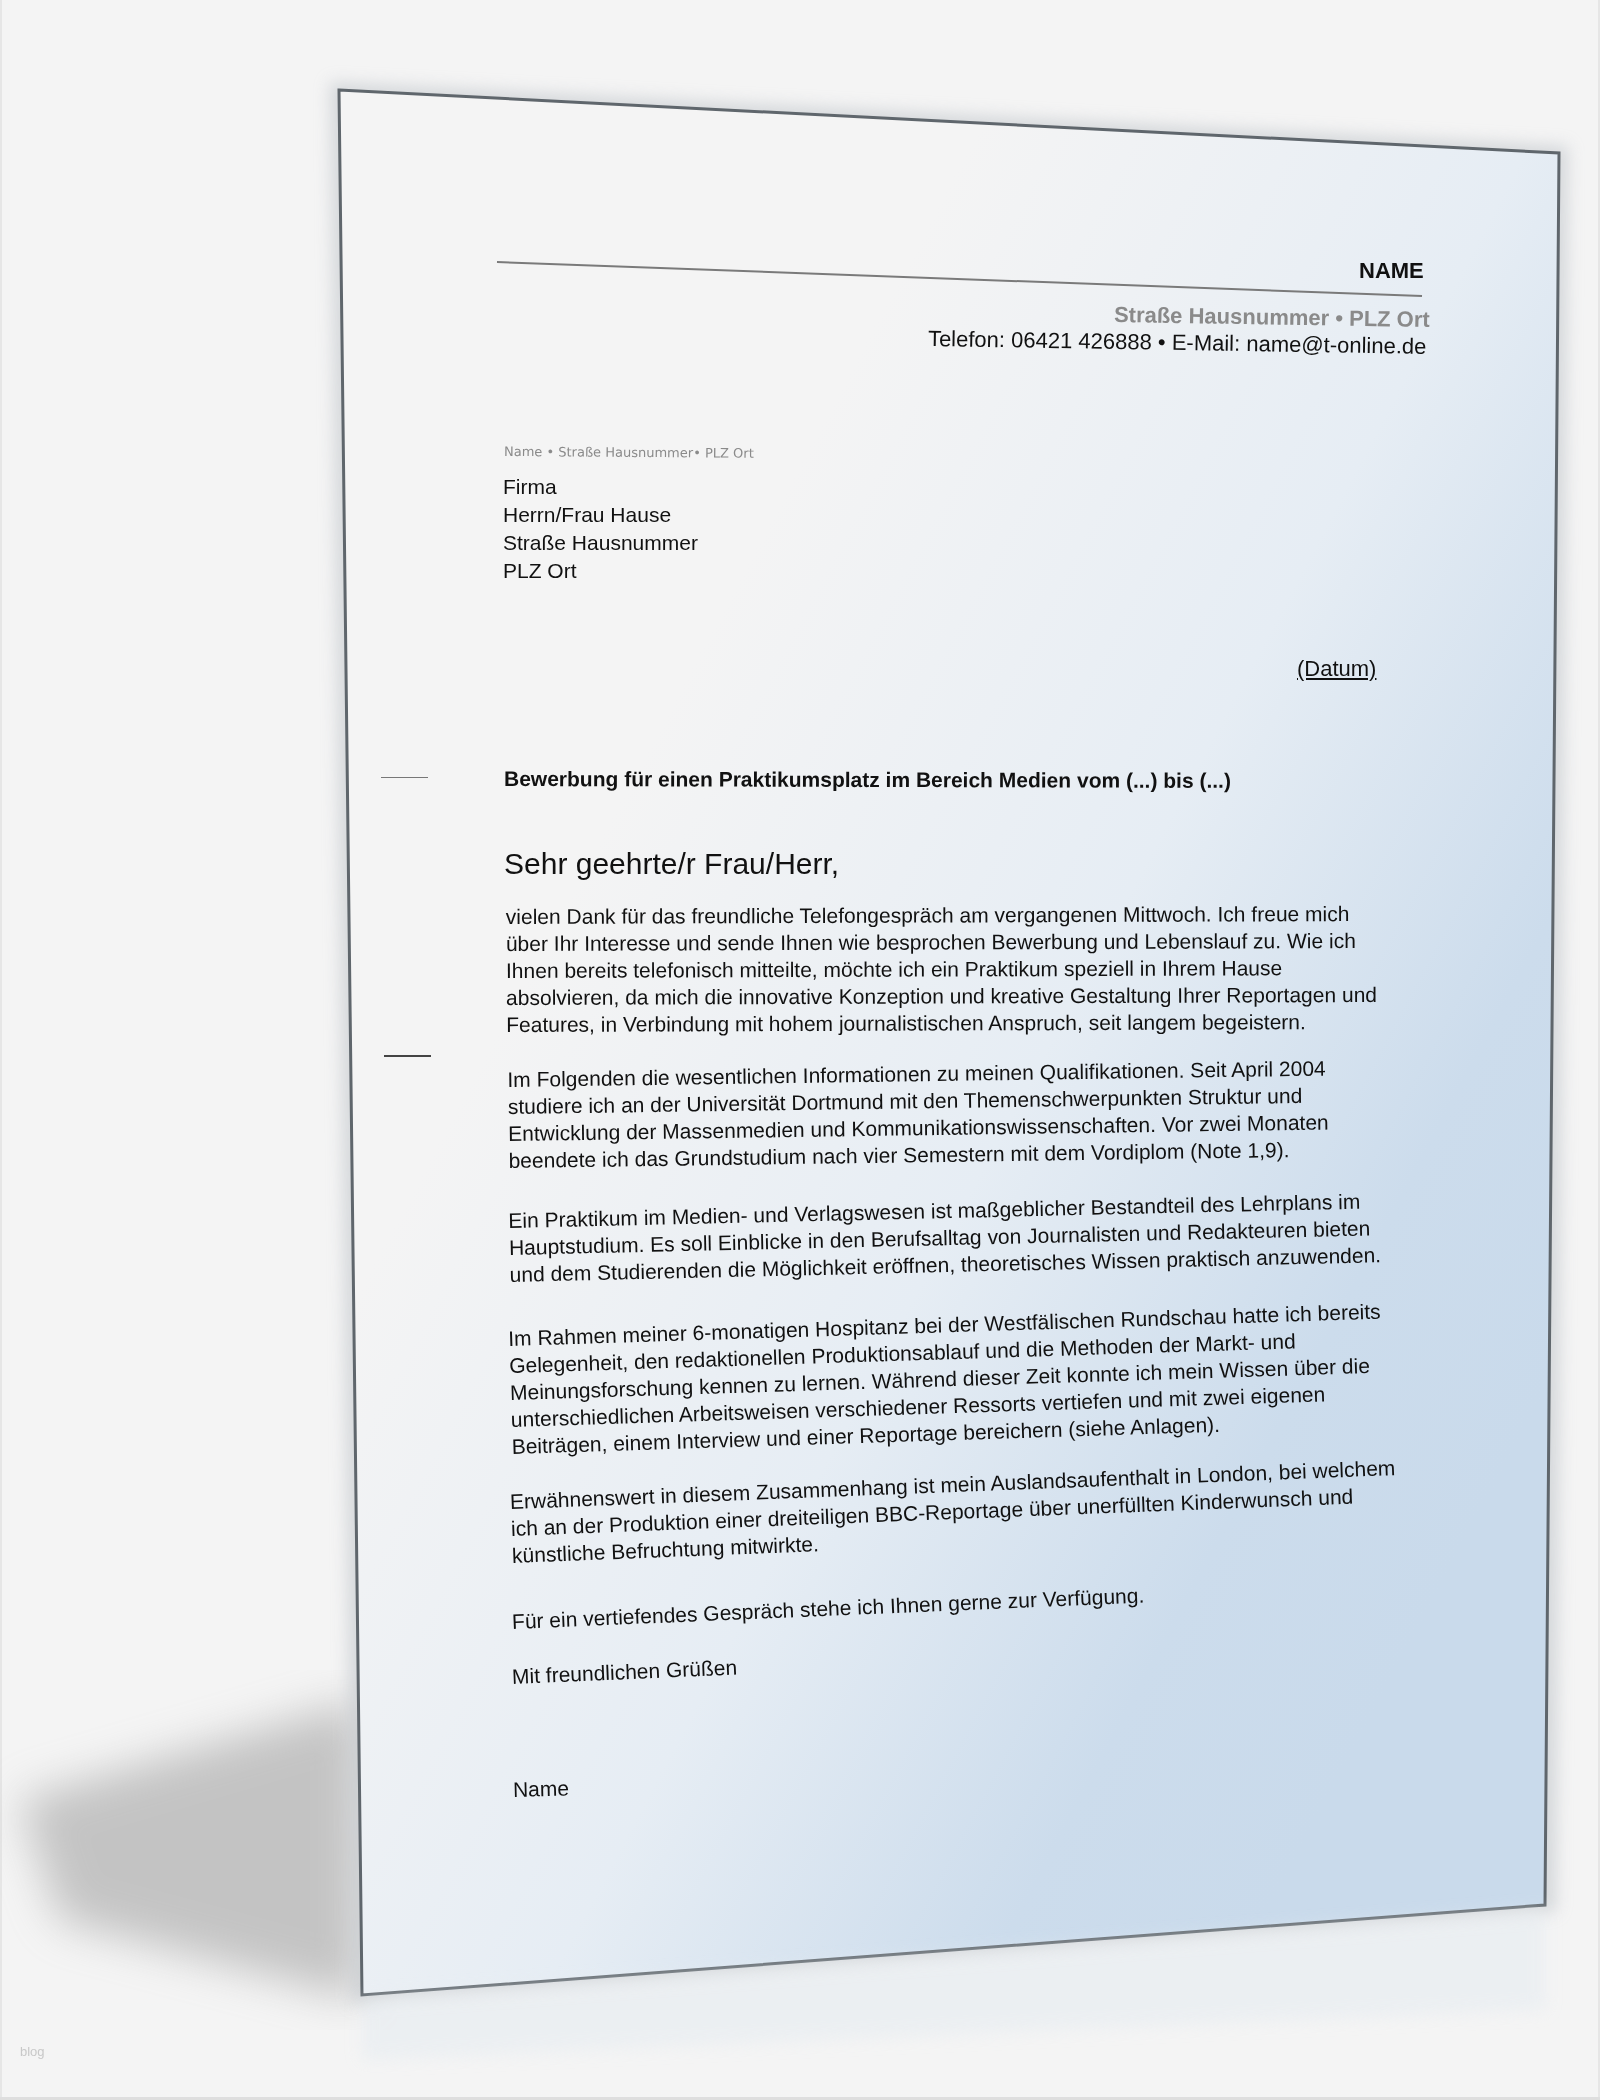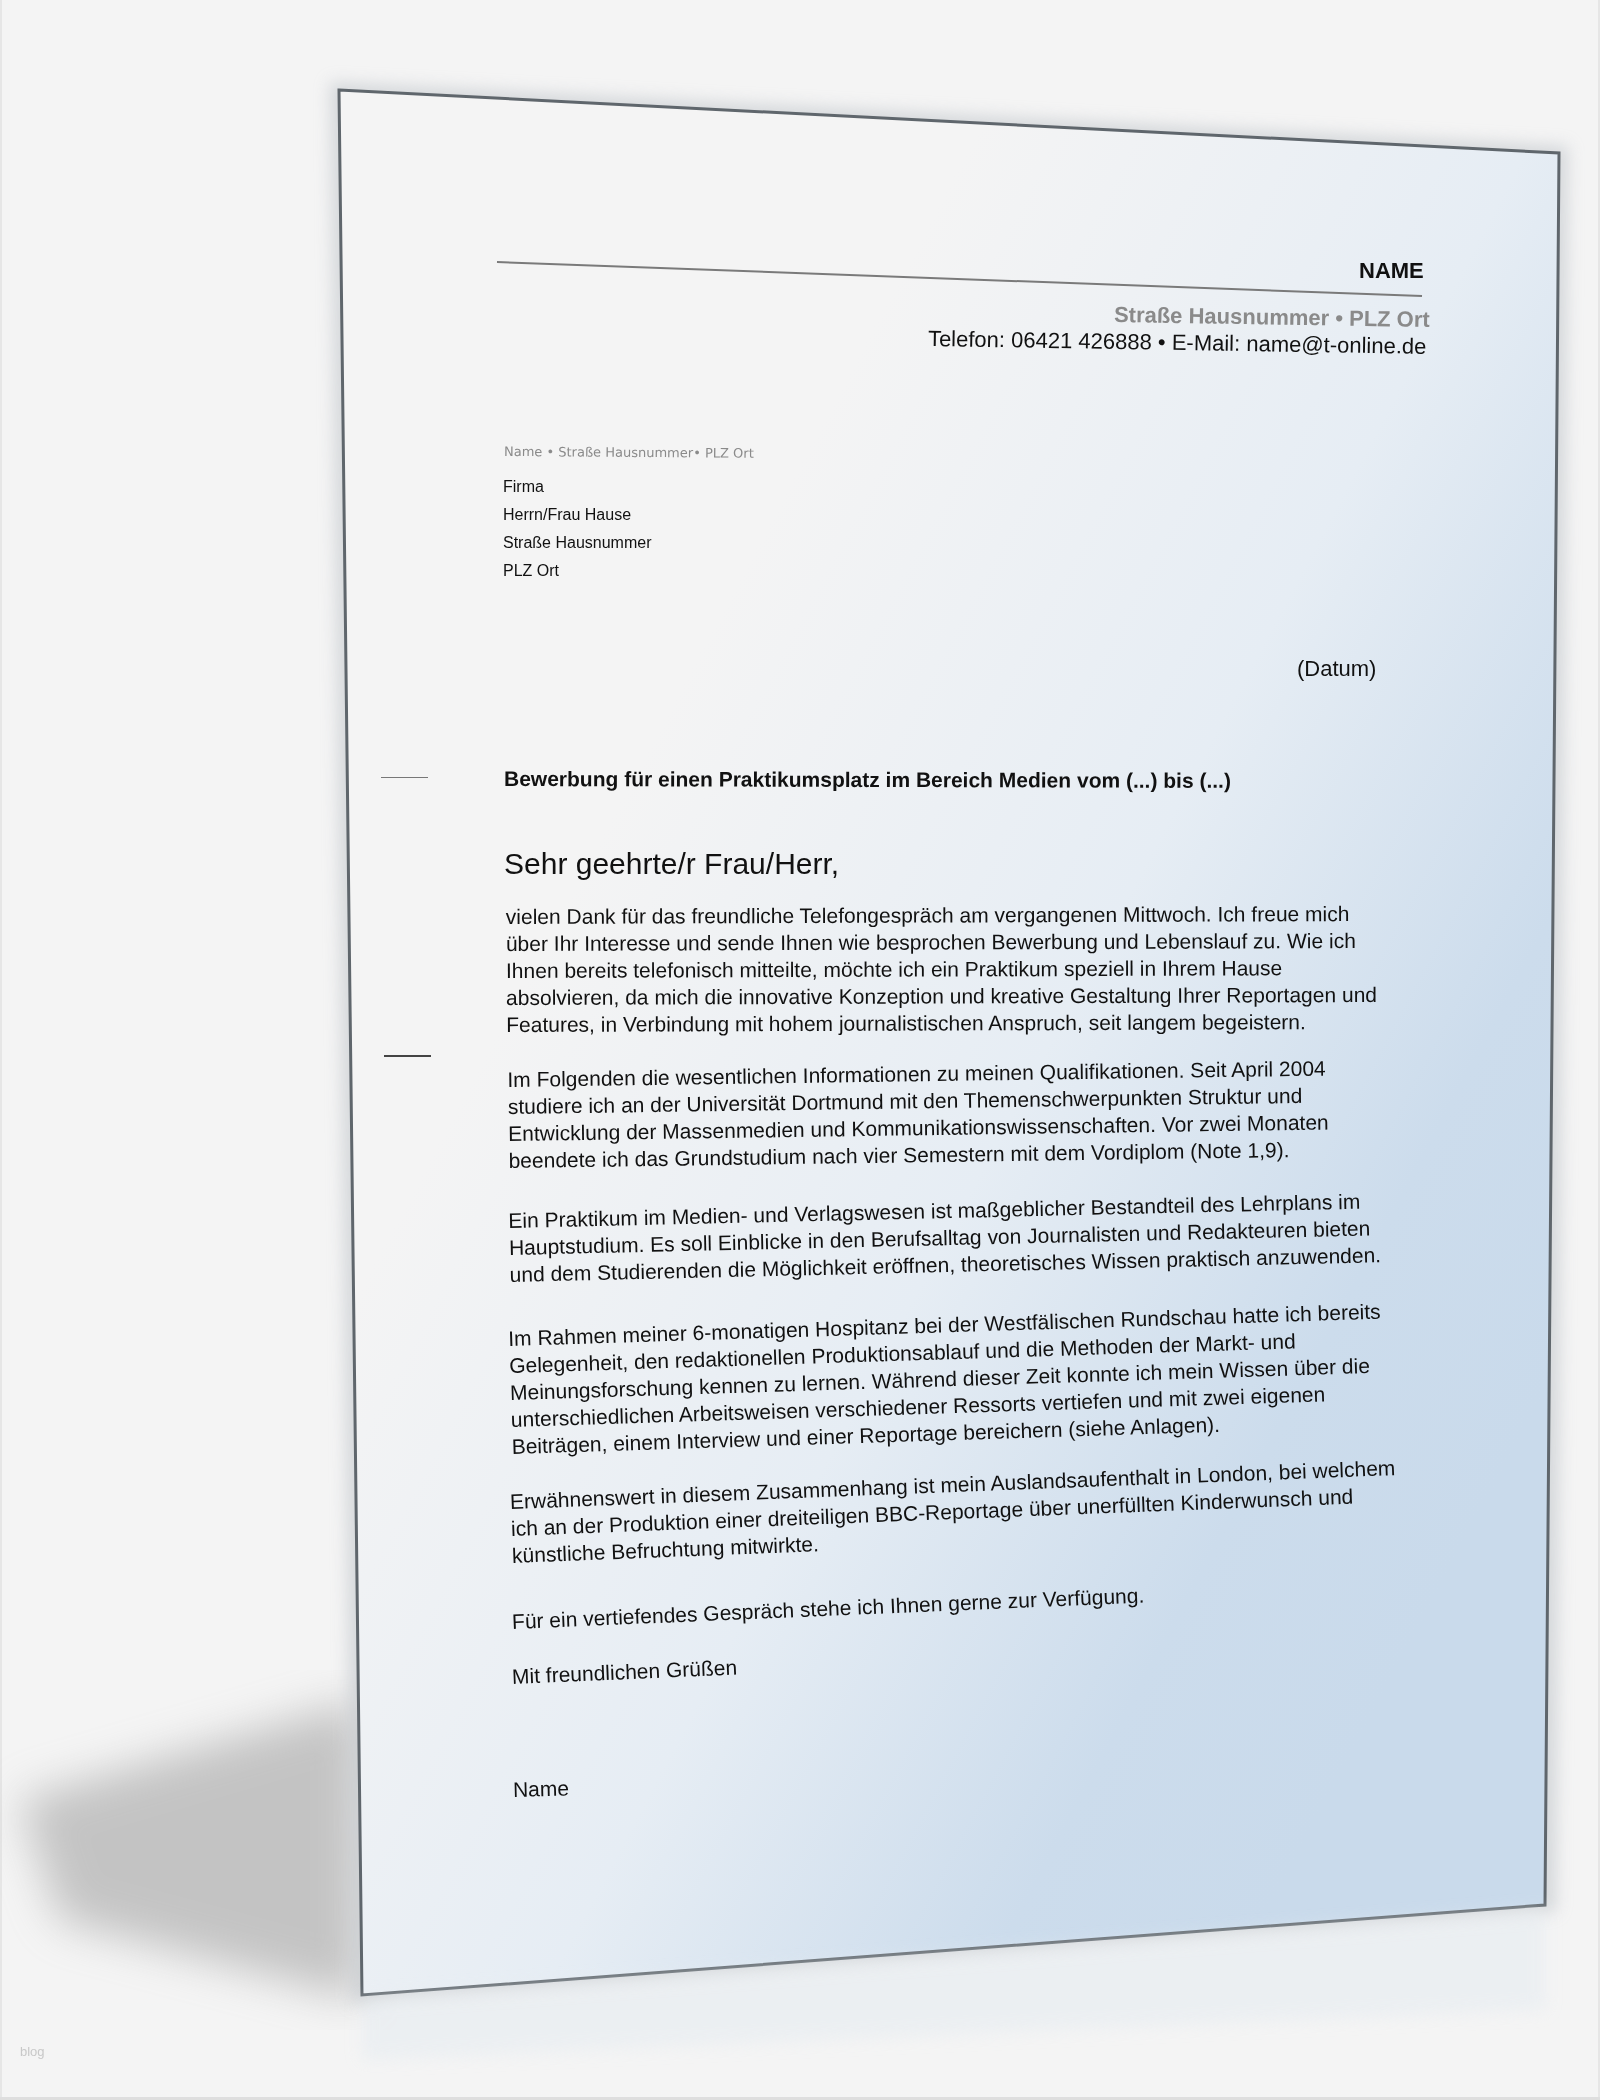--- a/index.html
+++ b/index.html
@@ -13,21 +13,21 @@
     position: absolute; left: 0; right: 0; bottom: 0; height: 3px; background: #dedede;
   }
   .frame-line-v { position: absolute; top: 0; bottom: 0; width: 2px; background: #e6e6e6; }
   
   #page-svg { position: absolute; left: 0; top: 0; width: 1600px; height: 2100px; }
   .abs { position: absolute; white-space: nowrap; transform-origin: 0 50%; }
   .t-name { font-weight: bold; font-size: 22px; }
   .t-addr { font-weight: bold; font-size: 22px; color: #8a8a8a; }
   .t-contact { font-size: 22px; }
   .t-sender { font-family: "DejaVu Sans", sans-serif; font-size: 13px; color: #8a8a8a; }
-  .t-recip { font-size: 16px; line-height: 28px; }
+  .t-recip { font-size: 21px; line-height: 28px; }
   .t-body { font-size: 21px; line-height: 27px; }
   .t-subject { font-size: 21px; font-weight: bold; }
   .fold { position: absolute; height: 1px; background: #777; }
   .watermark { position: absolute; font-size: 13px; color: #c8c8c8; }
 </style>
 </head>
 <body>
 
 <div class="frame-line-v" style="left:0"></div>
 <div class="frame-line-v" style="right:0"></div>
@@ -71,21 +71,21 @@
 
 <div class="abs t-sender" style="left:504px; top:444px; transform:rotate(0.4deg);">Name  •  Straße Hausnummer•  PLZ Ort</div>
 
 <div class="abs" style="left:503px; top:473px;">
   <div class="t-recip">Firma</div>
   <div class="t-recip">Herrn/Frau Hause</div>
   <div class="t-recip">Straße Hausnummer</div>
   <div class="t-recip">PLZ Ort</div>
 </div>
 
-<div class="abs t-body" style="left:1297px; top:655px; font-size:22px;">(Datum)</div>
+<div class="abs t-body" style="left:1297px; top:655px; font-size:22px;text-decoration:underline;">(Datum)</div>
 
 <div class="fold" style="left:381px; top:777px; width:47px;"></div>
 <div class="fold" style="left:384px; top:1055px; width:47px; height:2px; background:#444;"></div>
 
 <div class="abs t-subject" style="left:504px; top:767px; transform:rotate(0.15deg);">Bewerbung für einen Praktikumsplatz im Bereich Medien vom (...) bis (...)</div>
 
 <div class="abs t-body" style="left:504px; top:850px; font-size:30px;">Sehr geehrte/r Frau/Herr,</div>
 
 <div class="abs" style="left:506px; top:903px; transform:rotate(-0.2deg);">
   <div class="t-body">vielen Dank für das freundliche Telefongespräch am vergangenen Mittwoch. Ich freue mich</div>

